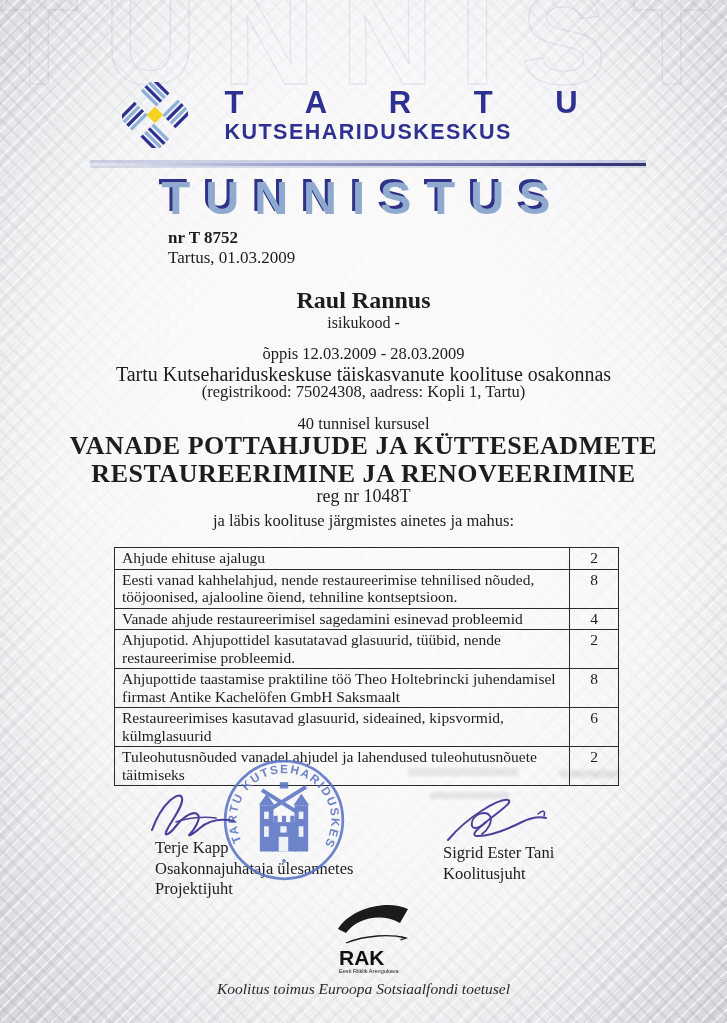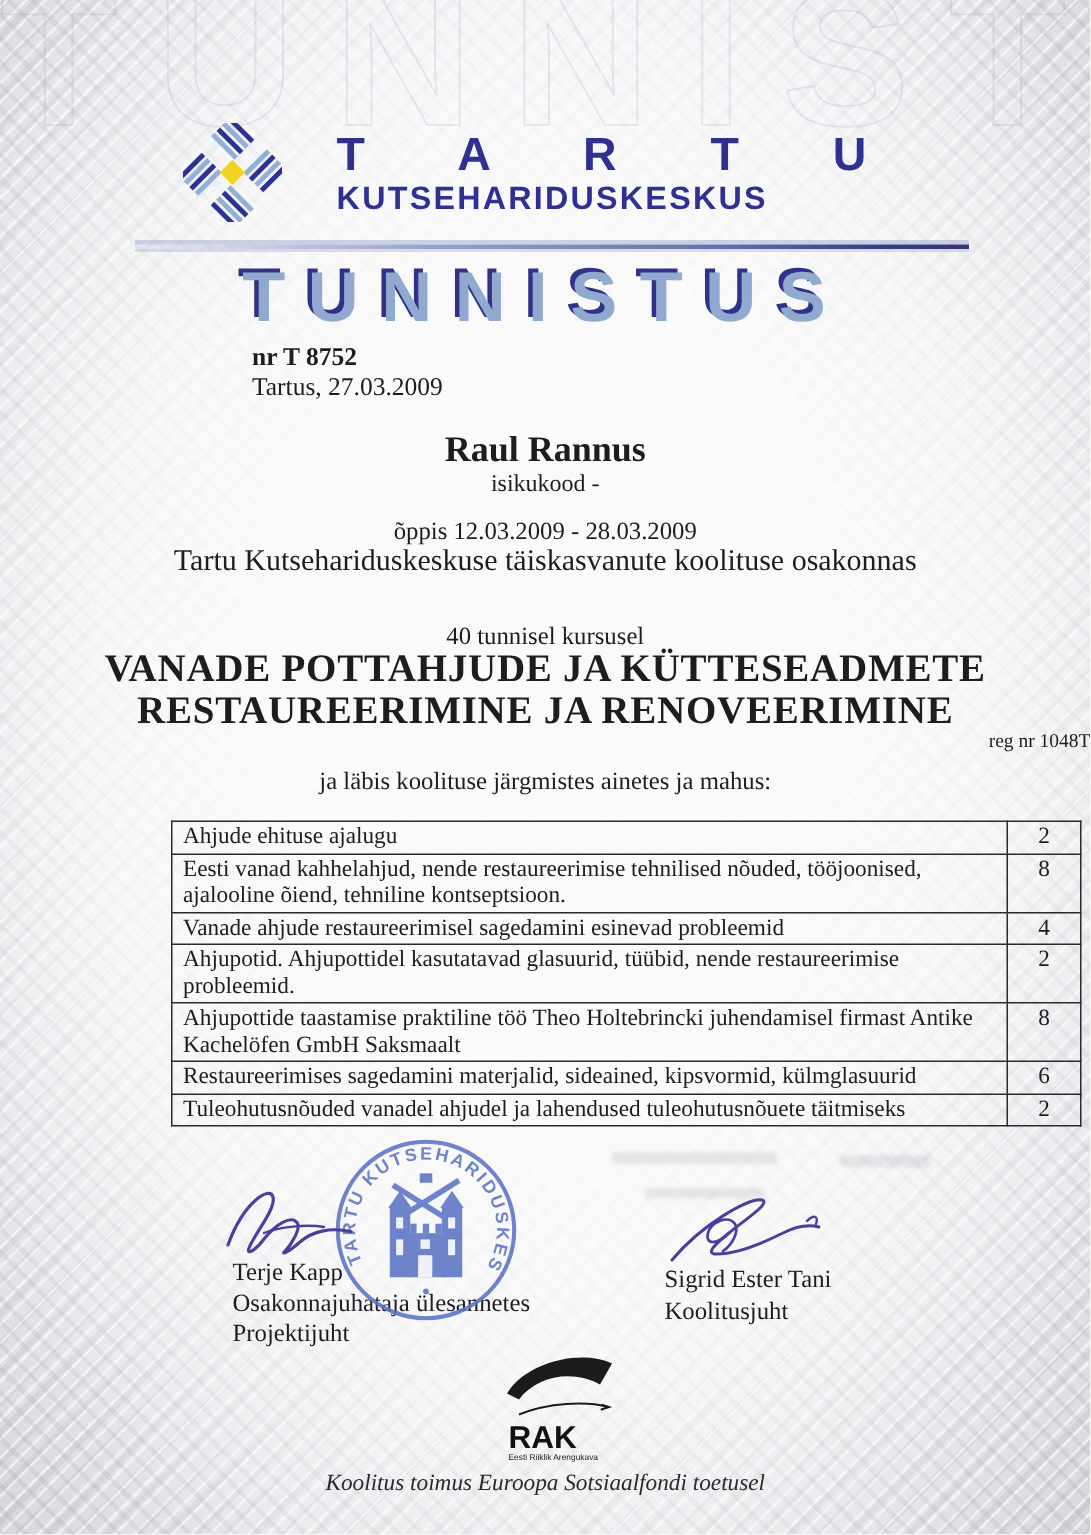--- a/index.html
+++ b/index.html
@@ -38,23 +38,23 @@
   .meta{position:absolute;left:168px;top:228px;text-align:left;font-size:17px;line-height:20px;}
   .meta-nr{font-weight:bold;}
   .recipient{top:287px;font-size:24px;font-weight:bold;}
   .idcode{top:314px;font-size:16px;}
   .period{top:344px;font-size:16.5px;}
   .dept{top:363px;font-size:20px;font-weight:normal;}
   .registry{top:382px;font-size:16.5px;}
   .course-len{top:414px;font-size:16.5px;}
   .course-t1{top:431px;font-size:26px;font-weight:bold;letter-spacing:.5px;}
   .course-t2{top:459px;font-size:26px;font-weight:bold;letter-spacing:.5px;}
-  .course-reg{top:486px;font-size:13px;text-align:right;}
+  .course-reg{top:486px;font-size:18px;}
   .intro{top:511px;font-size:16.5px;}
-  table.subjects{position:absolute;top:547px;left:114px;width:607px;border-collapse:collapse;
+  table.subjects{position:absolute;top:547px;left:114px;width:505px;border-collapse:collapse;
     font-size:15.5px;line-height:17.5px;}
   table.subjects td{border:1.6px solid #2a2a2c;padding:1px 7px 2px 7px;vertical-align:top;}
   table.subjects td.hours{width:44px;text-align:center;padding:1px 2px;}
   
   .sig-block{position:absolute;text-align:left;font-size:16.5px;line-height:20.5px;}
   .sig-left{left:155px;top:838px;}
   .sig-right{left:443px;top:843px;}
   .squiggle{position:absolute;z-index:5;}
   .sq-left{left:146px;top:788px;}
   .sq-right{left:434px;top:790px;}
@@ -114,28 +114,29 @@
         <div class="brand-l1">T A R T U</div>
         <div class="brand-l2">KUTSEHARIDUSKESKUS</div>
       </div>
     </div>
     <div class="divider"></div>
 
     <div class="doc-title">TUNNISTUS</div>
 
     <div class="meta">
       <div class="meta-nr">nr T 8752</div>
-      <div>Tartus, 27.03.2009</div>
+      <div>Tartus, 01.03.2009</div>
     </div>
 
     <div class="line recipient">Raul Rannus</div>
     <div class="line idcode">isikukood -</div>
 
     <div class="line period">õppis 12.03.2009  - 28.03.2009</div>
     <div class="line dept">Tartu Kutsehariduskeskuse täiskasvanute koolituse osakonnas</div>
+    <div class="line registry">(registrikood: 75024308, aadress: Kopli 1, Tartu)</div>
 
     <div class="line course-len">40 tunnisel kursusel</div>
     <div class="line course-t1">VANADE POTTAHJUDE JA KÜTTESEADMETE</div>
     <div class="line course-t2">RESTAUREERIMINE JA RENOVEERIMINE</div>
     <div class="line course-reg">reg nr 1048T</div>
     <div class="line intro">ja läbis koolituse järgmistes ainetes ja mahus:</div>
 
     <table class="subjects">
       <tbody>
         <tr>
@@ -152,21 +153,21 @@
         </tr>
         <tr>
           <td>Ahjupotid. Ahjupottidel kasutatavad glasuurid, tüübid, nende restaureerimise probleemid.</td>
           <td class="hours">2</td>
         </tr>
         <tr>
           <td>Ahjupottide taastamise praktiline töö Theo Holtebrincki juhendamisel firmast Antike Kachelöfen GmbH Saksmaalt</td>
           <td class="hours">8</td>
         </tr>
         <tr>
-          <td>Restaureerimises sagedamini materjalid, sideained, kipsvormid, külmglasuurid</td>
+          <td>Restaureerimises kasutavad glasuurid, sideained, kipsvormid, külmglasuurid</td>
           <td class="hours">6</td>
         </tr>
         <tr>
           <td>Tuleohutusnõuded vanadel ahjudel ja lahendused tuleohutusnõuete täitmiseks</td>
           <td class="hours">2</td>
         </tr>
       </tbody>
     </table>
 
     <div class="ghost g1"></div>

